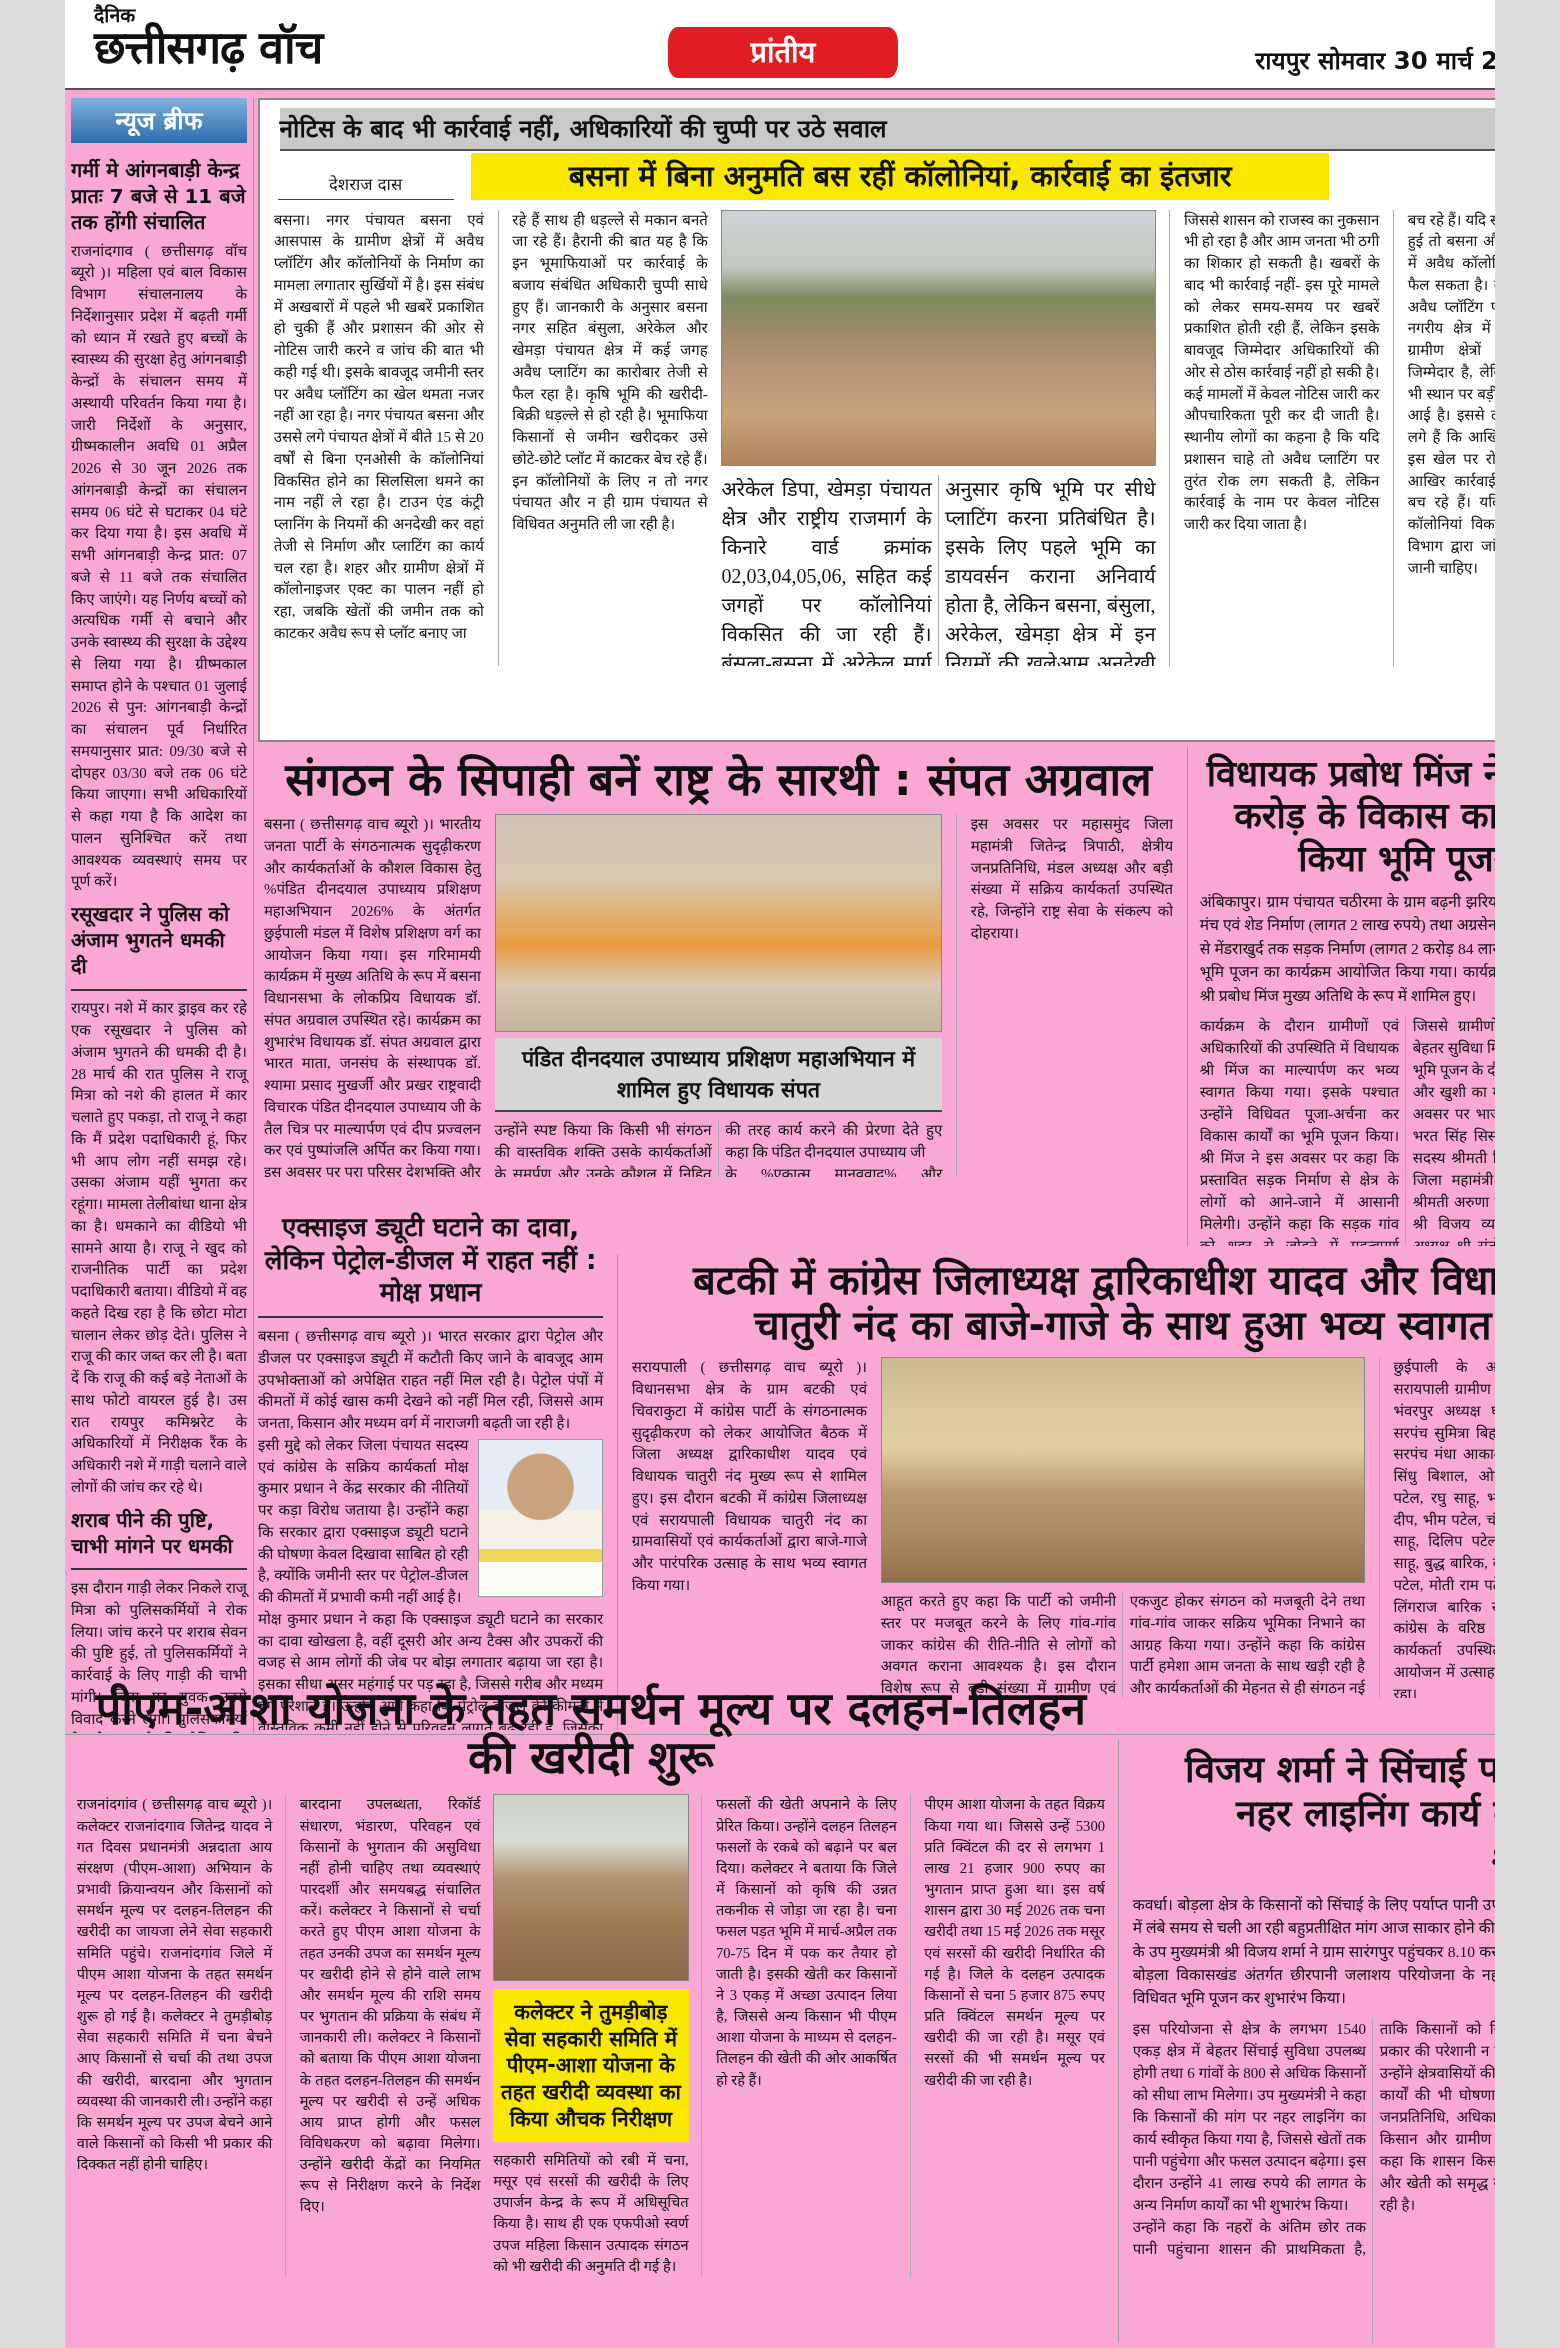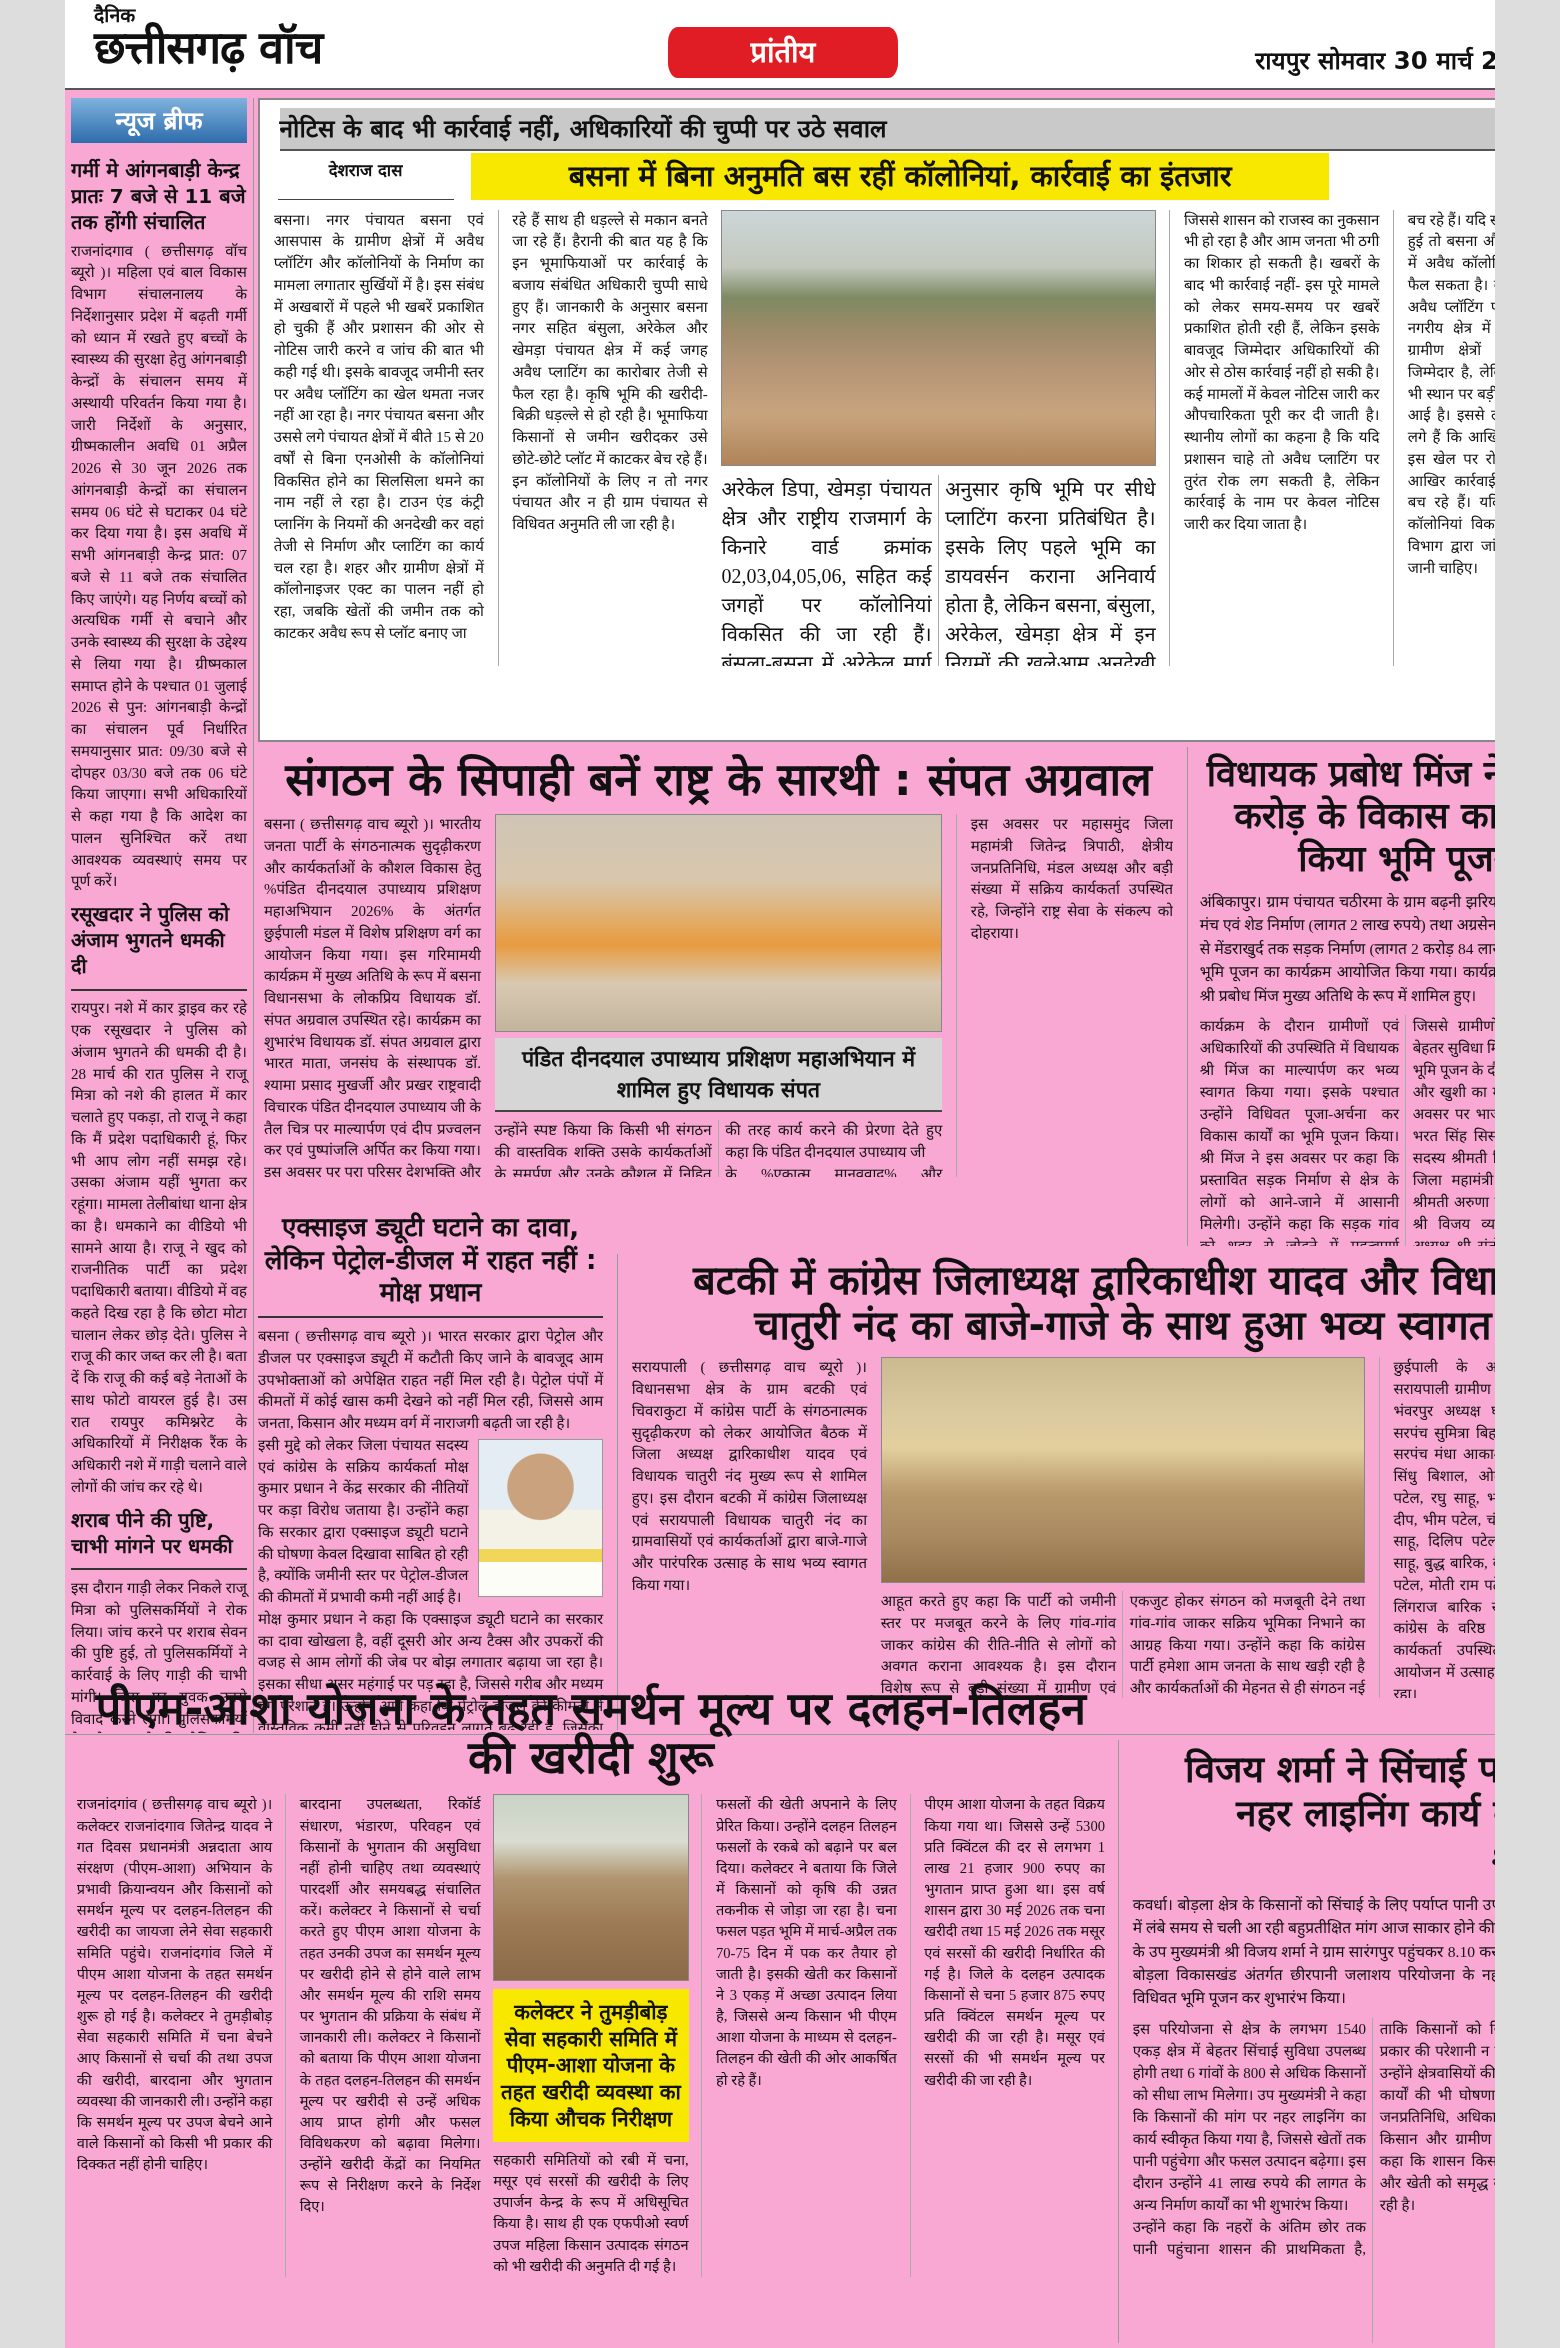--- a/index.html
+++ b/index.html
@@ -38,21 +38,21 @@
              padding:4.9px 3.9px; border-bottom:2px solid #444; margin-top:5.9px; }
 
   
   .main-article { position:absolute; left:193px; top:98px; width:1361px; height:644px;
                   border:2.9px double #888; padding:7.8px 13.7px; overflow:hidden; background:#fff; }
   .kicker { background:#c9c9c9; font-weight:bold; font-size:24.4px; line-height:41px;
             border-bottom:2.9px double #555; margin:0 5.9px 2px; }
   .main-headline { font-weight:bold; font-size:57px; line-height:1.12; letter-spacing:-1px;
                    text-align:center; padding:7.8px 0 7.8px; }
   .sub-row { display:grid; grid-template-columns:176px 858px 1fr; gap:17.6px; align-items:end; margin:0 3.9px 9.8px; }
-  .byline { text-align:center; font-weight:bold; font-size:16.6px; border-bottom:1px solid #444; padding-bottom:18px; }
+  .byline { text-align:center; font-weight:normal; font-size:16.6px; border-bottom:1px solid #444; padding-bottom:4px; }
   .yellow-strip { background:#f8e800; font-weight:bold; font-size:29px; line-height:47px; text-align:center; }
   .main-body { display:grid; grid-template-columns:repeat(6,1fr); column-gap:13.7px; height:456px; overflow:hidden;
                font-size:15px; line-height:1.45; }
   .main-photo { width:100%; height:256px;
       background:linear-gradient(180deg,#cdd6d8 0%,#c2c8bd 22%,#7d8a62 34%,#9b8a67 46%,#b59576 62%,#c8a47e 80%,#b08458 100%); }
   .under-photo { columns:2; column-gap:13.7px; column-rule:1px solid #aaa; margin-top:9.8px;
                  font-size:20px; line-height:1.45; }
 
   
   .sangathan { position:absolute; left:193px; top:747px; width:921px; height:460px; overflow:hidden; padding:2px 5.9px; }

